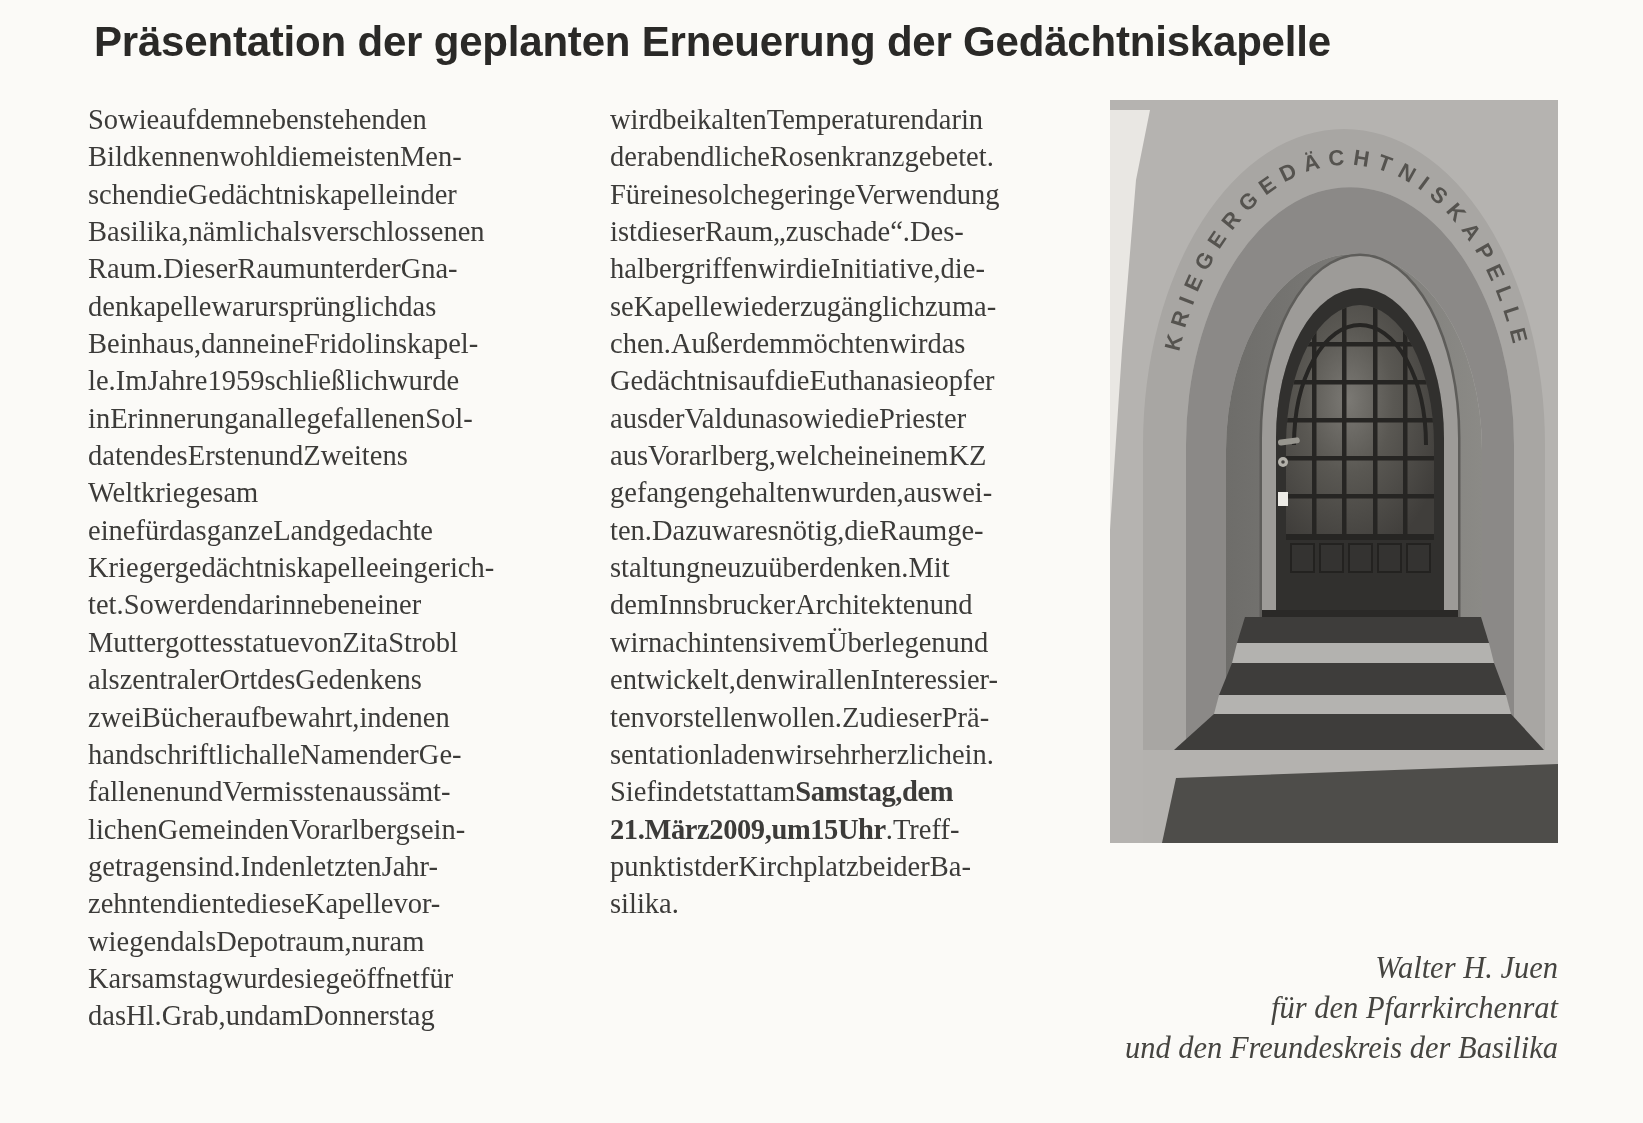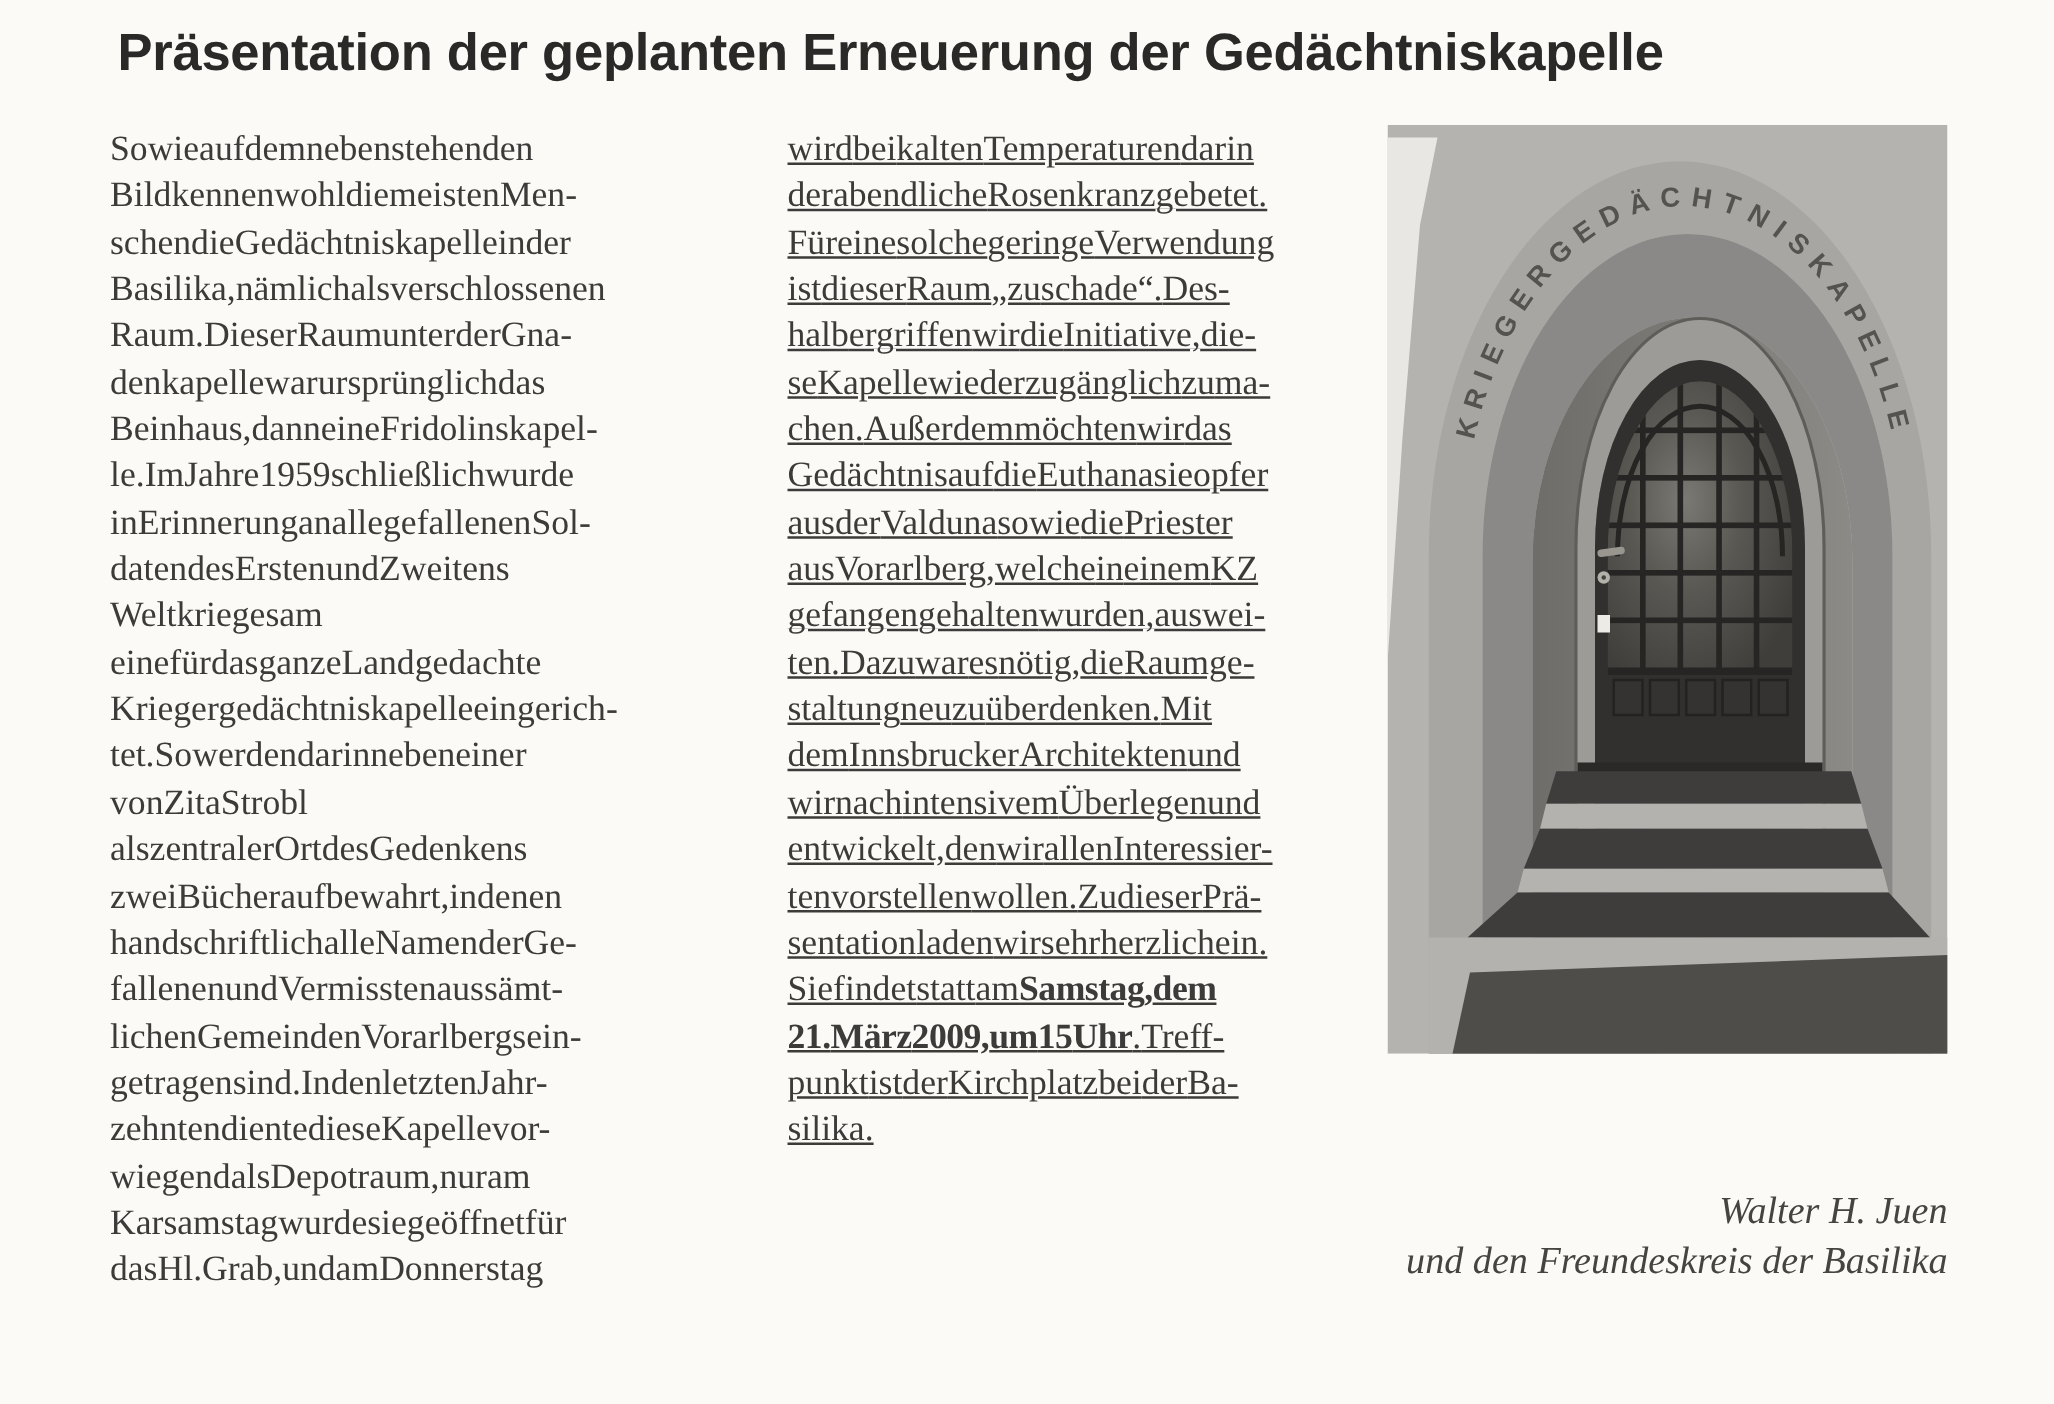--- a/index.html
+++ b/index.html
@@ -10,21 +10,21 @@
     color:#3c3b39;
   }
   .headline{
     position:absolute;left:90px;top:14px;margin:4px;
     font-family:"Liberation Sans","DejaVu Sans",sans-serif;
     font-weight:bold;font-size:42px;letter-spacing:-0.2px;
     color:#2a2927;white-space:nowrap;
   }
   .col{position:absolute;top:101px;}
   #col1{left:88px;width:474px;}
-  #col2{left:630px;width:465px;text-decoration:underline;}
+  #col2{left:610px;width:465px;}
   .line{
     display:flex;justify-content:flex-start;
     height:37.35px;line-height:37.35px;
     font-size:28.5px;white-space:nowrap;
   }
   .line.left{justify-content:flex-start;gap:0.27em;align-items:center;}
   .line b{font-weight:bold;letter-spacing:-0.4px;}
   .photo{
     position:absolute;left:1110px;top:100px;width:448px;height:743px;margin:0;
   }
@@ -132,20 +132,21 @@
       </div>
       <div class="line">
         <span>tet.</span>
         <span>So</span>
         <span>werden</span>
         <span>darin</span>
         <span>neben</span>
         <span>einer</span>
       </div>
       <div class="line">
+        <span>Muttergottesstatue</span>
         <span>von</span>
         <span>Zita</span>
         <span>Strobl</span>
       </div>
       <div class="line">
         <span>als</span>
         <span>zentraler</span>
         <span>Ort</span>
         <span>des</span>
         <span>Gedenkens</span>
@@ -456,16 +457,17 @@
       <polygon points="104,614 401,614 434,650 64,650" fill="#3e3d3b"></polygon>
 
       <rect x="33" y="650" width="415" height="93" fill="#b4b2af"></rect>
 
       <polygon points="66,678 448,664 448,743 52,743" fill="#4e4d4a"></polygon>
     </svg>
   </figure>
 
   <div class="attribution">
     <div>Walter H. Juen</div>
+    <div>für den Pfarrkirchenrat</div>
     <div>und den Freundeskreis der Basilika</div>
   </div>
 
 </div>
 
 </body></html>

